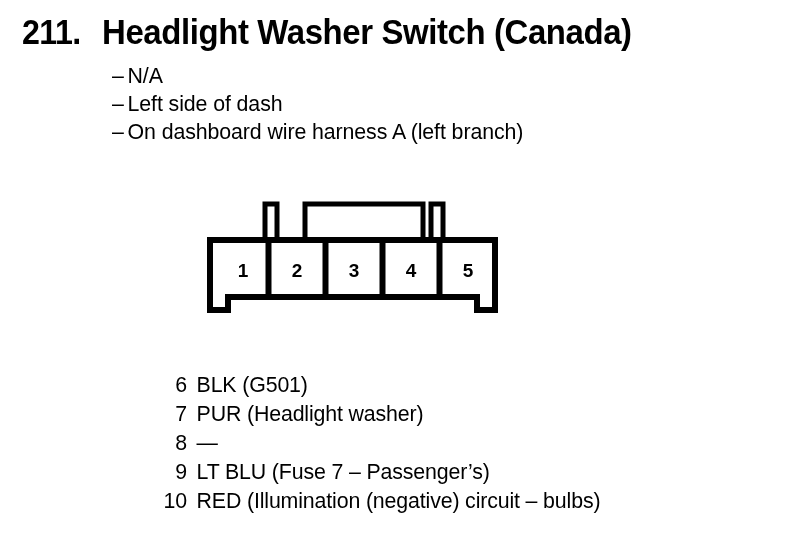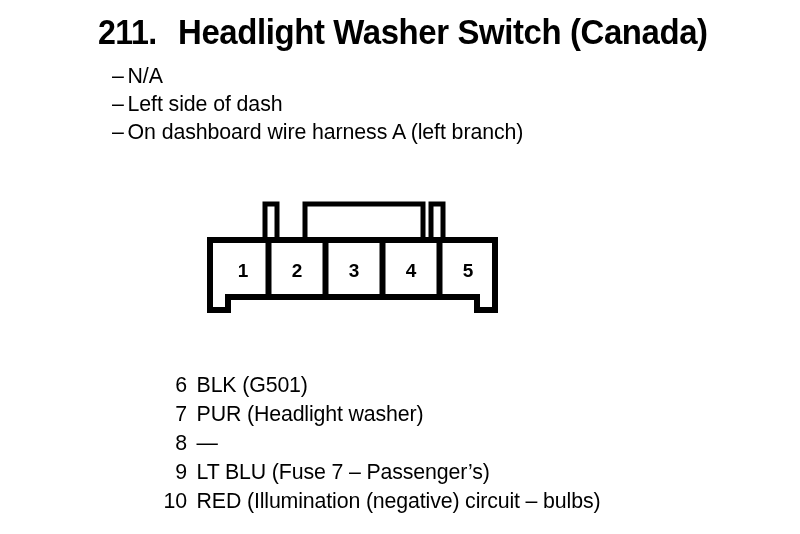--- a/index.html
+++ b/index.html
@@ -13,27 +13,26 @@
     position: relative;
     overflow: hidden;
     font-family: "Liberation Sans", sans-serif;
     color: #000000;
     -webkit-font-smoothing: none;
   }
 
   
   #title-row {
     position: absolute;
-    left: 40px;
+    left: 22px;
     top: 12px;
     width: 760px;
     display: flex;
     align-items: baseline;
     white-space: nowrap;
-    justify-content: center;
   }
   #entry-number {
     font-size: 35px;
     font-weight: bold;
     letter-spacing: -0.6px;
     transform: scaleX(0.92);
     transform-origin: left bottom;
   }
   #entry-title {
     font-size: 35px;

